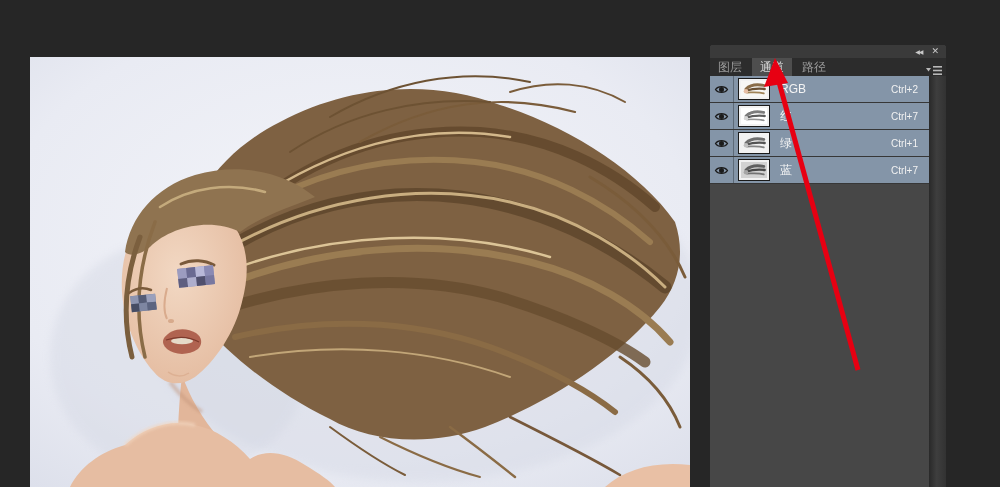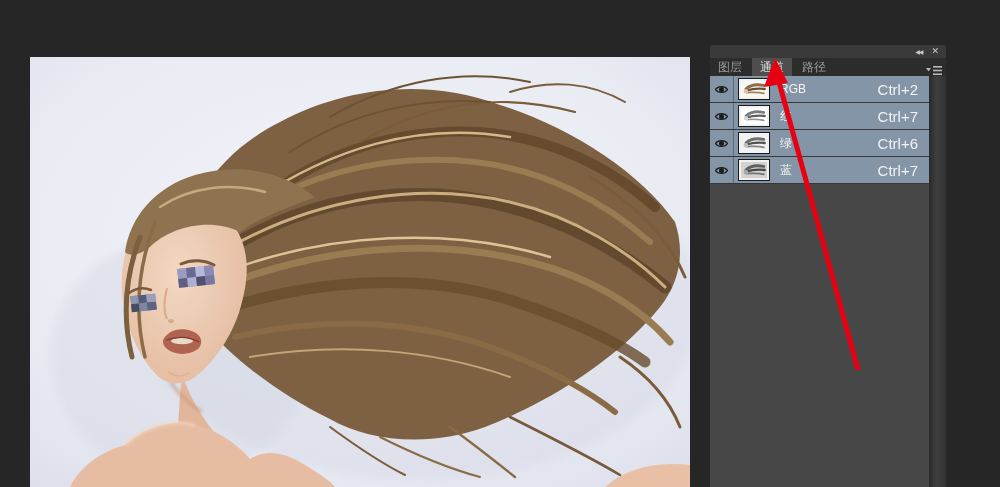--- a/index.html
+++ b/index.html
@@ -55,21 +55,21 @@
   }
   .thumb{
     width:32px;height:22px;margin-left:4px;flex:none;
     background:#f2f2f2;border:1px solid #1a1a1a;box-sizing:border-box;padding:2px;
   }
   .thumb svg{display:block;width:100%;height:100%;background:#f7f7f5;}
   .row.r2 .thumb svg{filter:grayscale(1) brightness(1.1);}
   .row.r3 .thumb svg{filter:grayscale(1) brightness(0.98);}
   .row.r4 .thumb svg{filter:grayscale(1) brightness(0.85);}
   .label{margin-left:10px;font-size:12px;color:#f4f4f4;}
-  .shortcut{margin-left:auto;margin-right:11px;font-size:15px;color:#f2f2f2;}
+  .shortcut{margin-left:auto;margin-right:11px;font-size:10px;color:#f2f2f2;}
 
   
   .arrow-overlay{
     position:absolute;left:0;top:0;width:1000px;height:487px;
     pointer-events:none;z-index:50;
   }
 </style>
 </head>
 <body>
 
@@ -245,21 +245,21 @@
       </div>
       <div class="thumb">
         <svg viewBox="0 0 28 18">
           <path d="M5,9 C9,5 15,3 25,5" fill="none" stroke="#8a6d49" stroke-width="3.2" stroke-linecap="round"></path>
           <path d="M5,11 C11,9 17,8 26,9" fill="none" stroke="#6b5134" stroke-width="2.6" stroke-linecap="round"></path>
           <path d="M6,13 C11,13 19,12 25,14" fill="none" stroke="#a08357" stroke-width="2" stroke-linecap="round"></path>
           <circle cx="5" cy="11.5" r="2.6" fill="#e5bda3"></circle>
         </svg>
       </div>
       <div class="label">绿</div>
-      <div class="shortcut">Ctrl+6</div>
+      <div class="shortcut">Ctrl+1</div>
     </div>
 
     <div class="row r4">
       <div class="eye-cell">
         <svg viewBox="0 0 15 11" width="15" height="11">
           <path d="M1.5,5.5 C4,1.6 11,1.6 13.5,5.5 C11,9.4 4,9.4 1.5,5.5 Z" fill="none" stroke="#1b1b1b" stroke-width="1.3"></path>
           <circle cx="7.5" cy="5.5" r="2.5" fill="#1b1b1b"></circle>
         </svg>
       </div>
       <div class="thumb">

